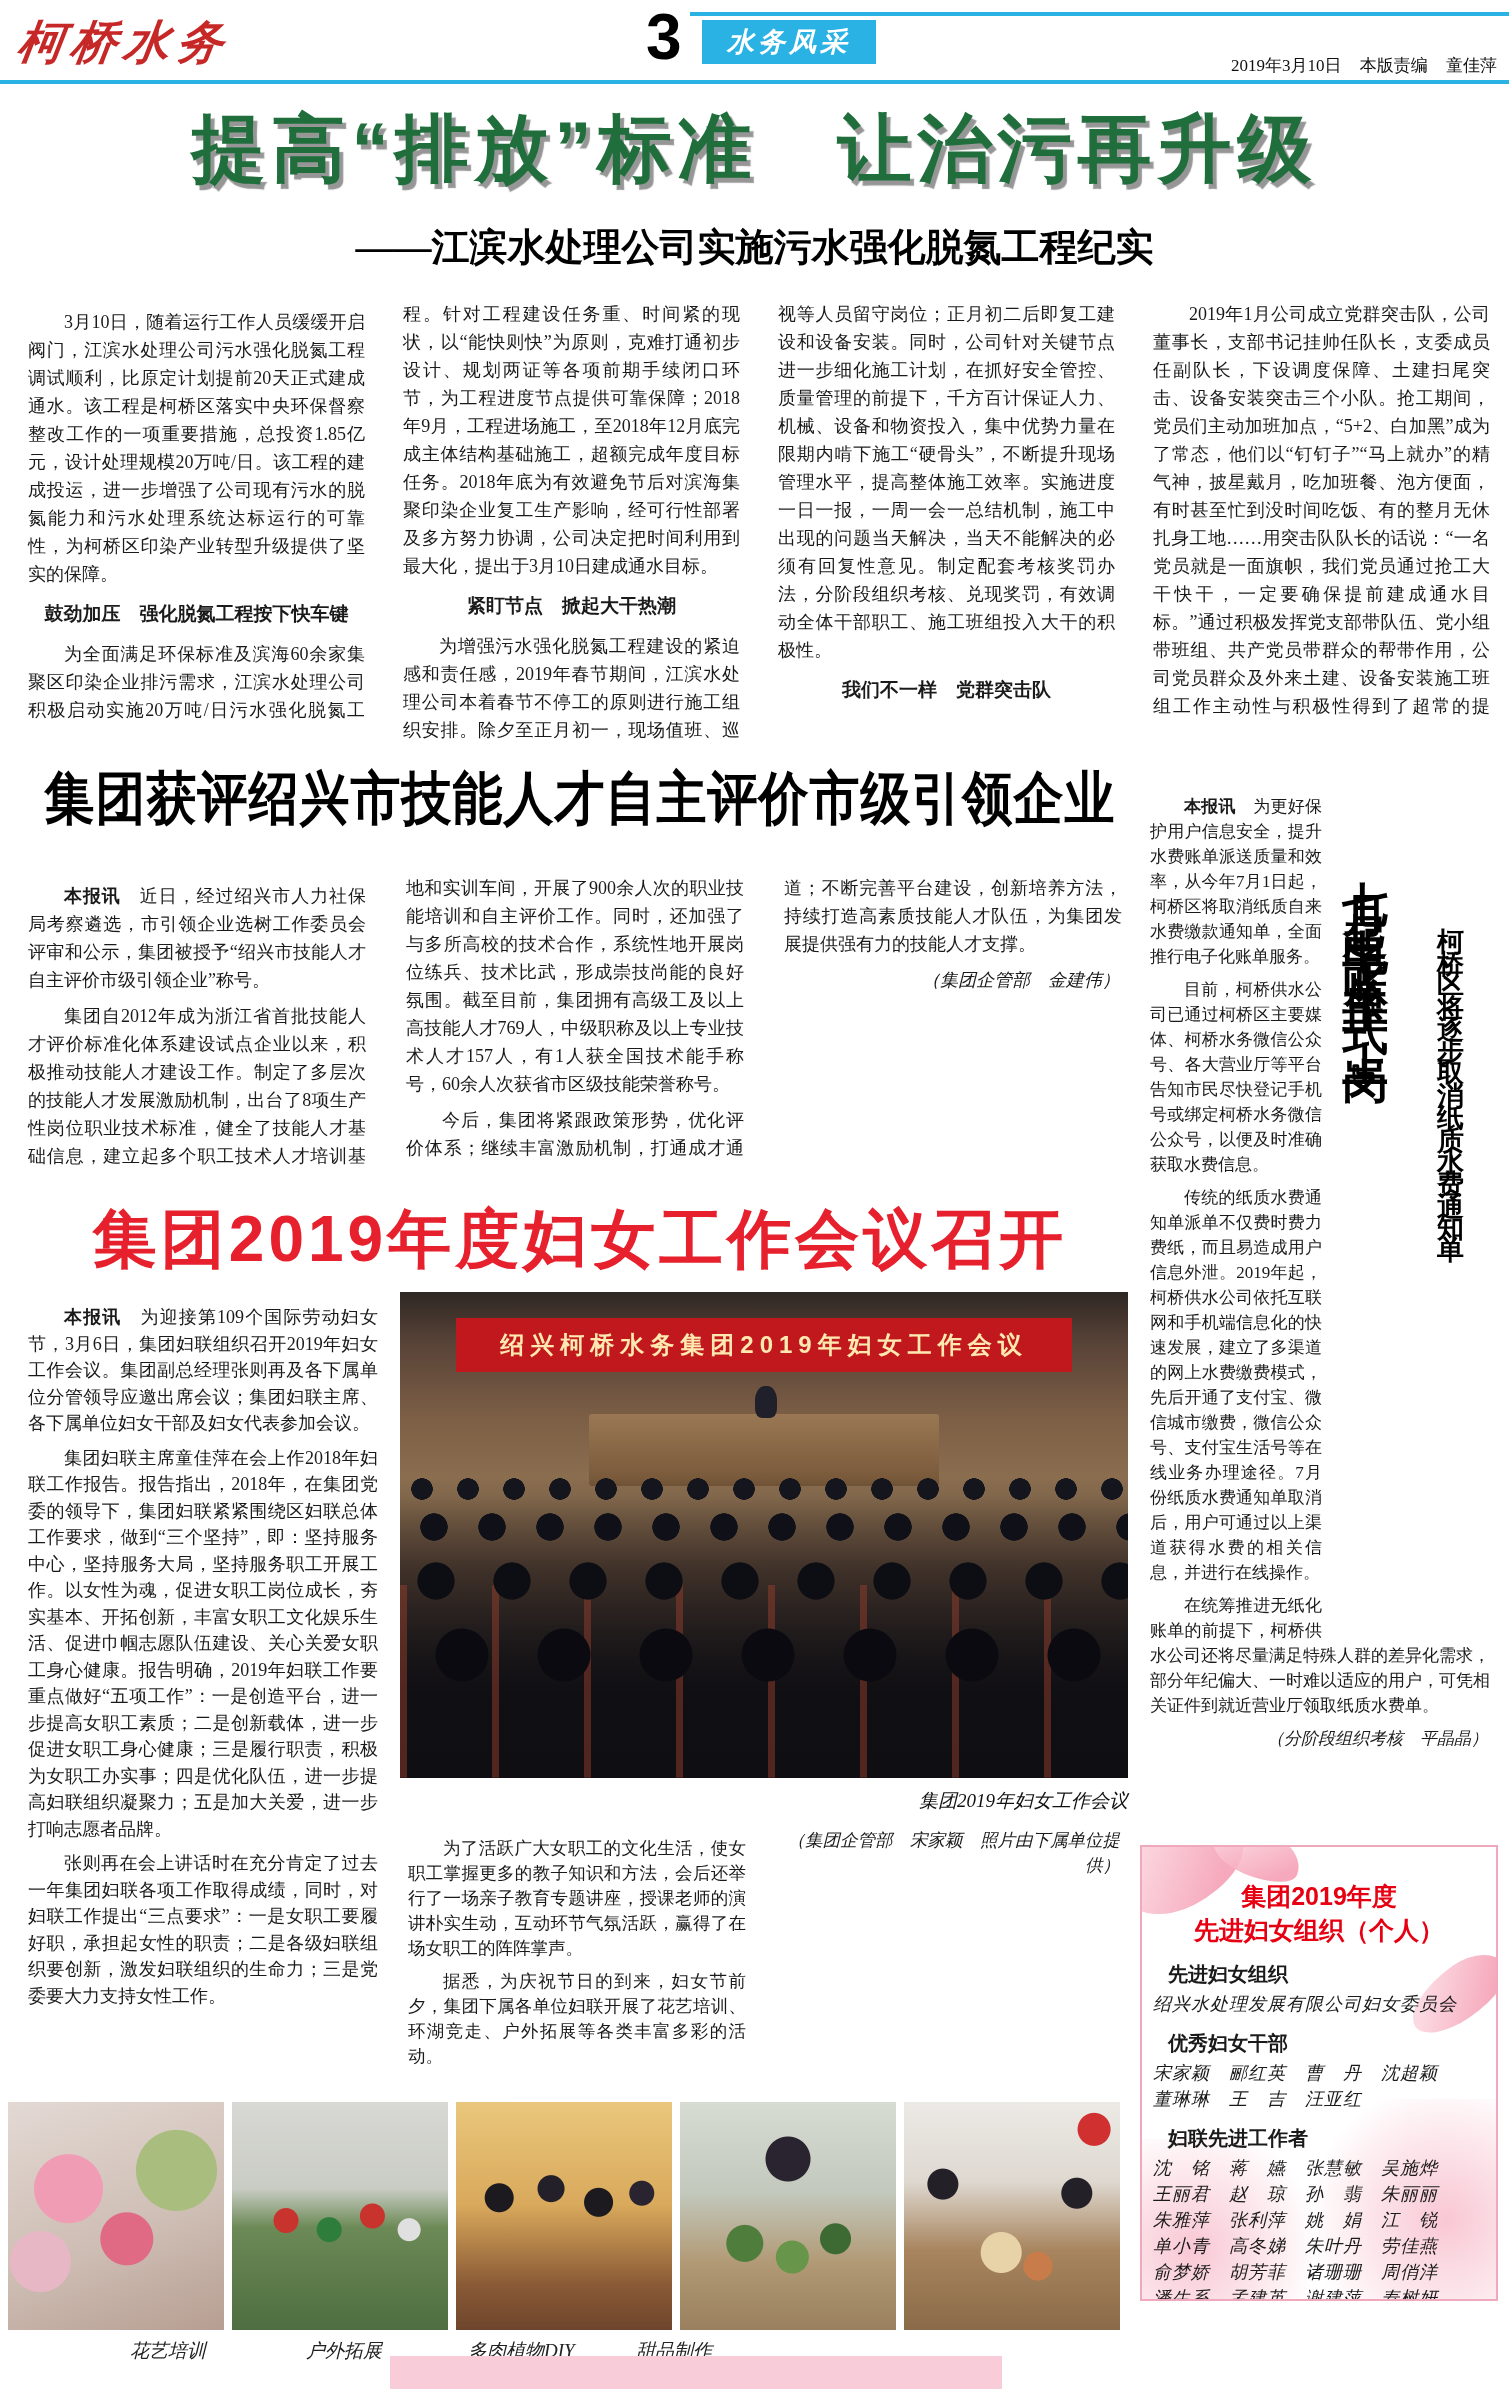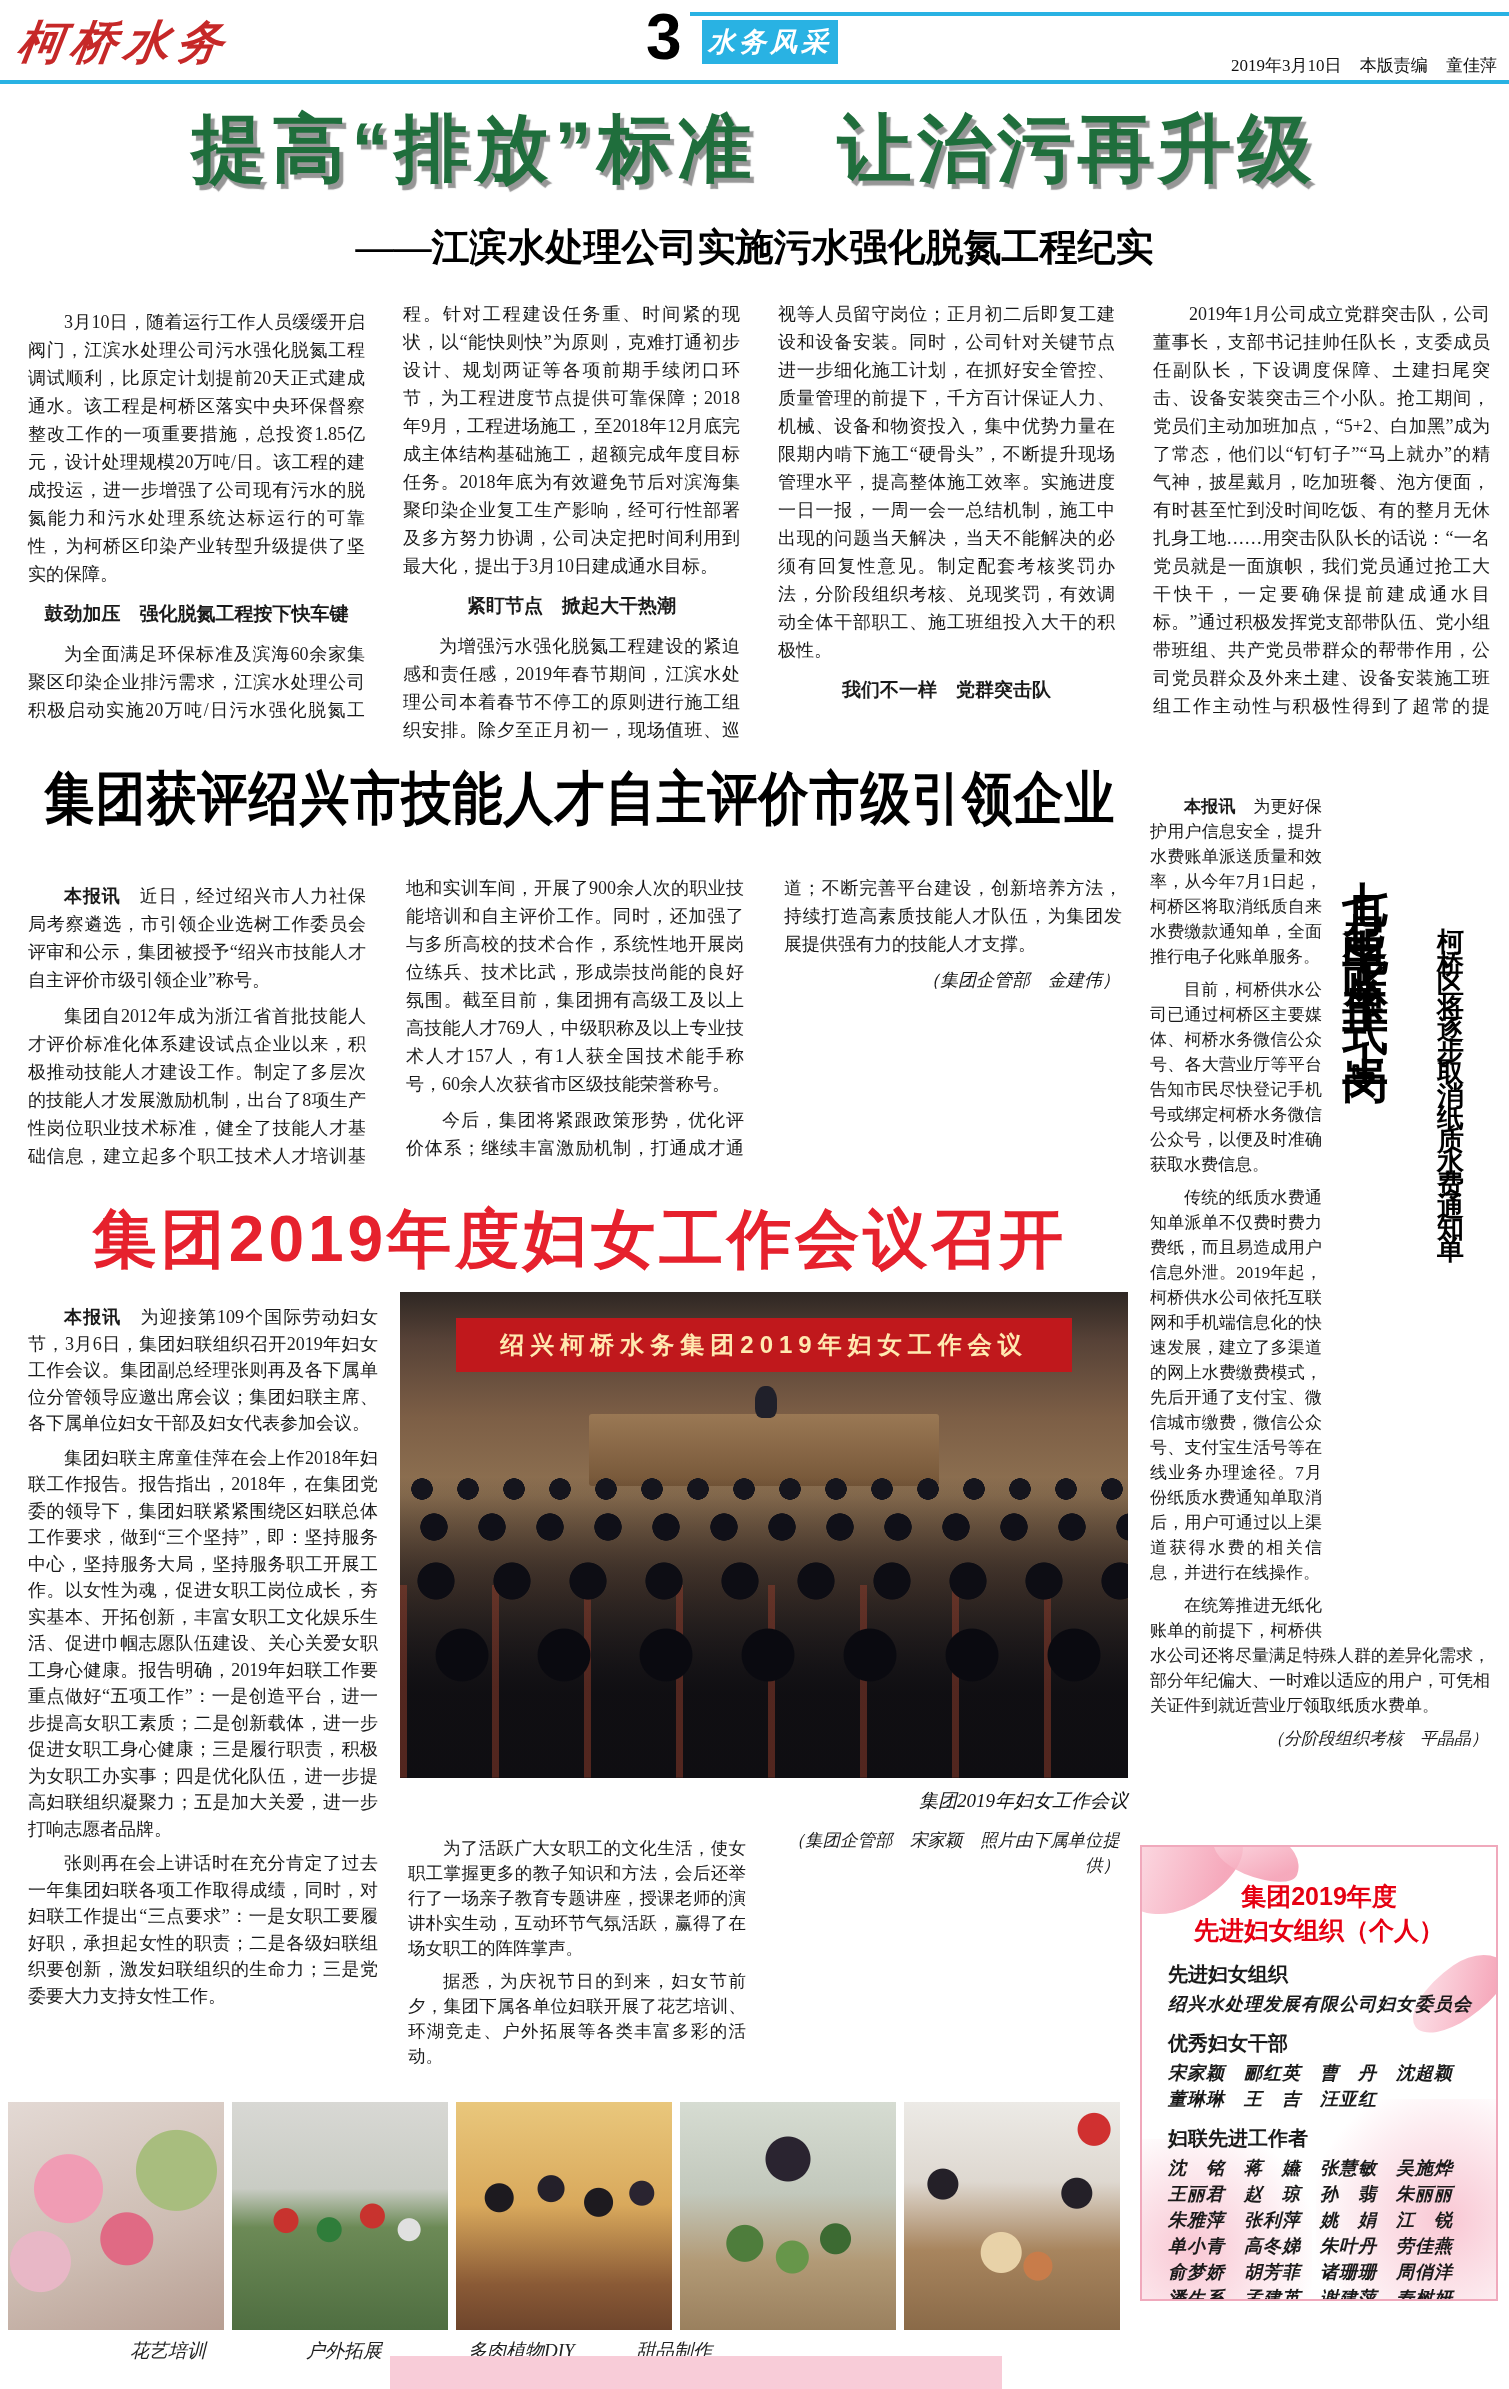--- a/index.html
+++ b/index.html
@@ -6,21 +6,21 @@
   .page{position:relative;width:1509px;height:2389px;background:#ffffff;overflow:hidden;
         font-family:"Liberation Serif","DejaVu Serif",serif;color:#1a1a1a;}
 
   
   .logo{position:absolute;left:18px;top:12px;font-size:46px;font-weight:bold;color:#c62828;
         font-style:italic;transform:skewX(-8deg);letter-spacing:7px;
         font-family:"DejaVu Serif","Liberation Serif",serif;}
   .topline-right{position:absolute;left:690px;top:12px;width:819px;height:4px;background:#29b2e3;}
   .page-num{position:absolute;left:646px;top:0px;font-size:64px;font-weight:900;color:#000;
         font-family:"Liberation Sans","DejaVu Sans",sans-serif;}
-  .section-box{position:absolute;left:702px;top:20px;width:136px;height:44px;background:#29b2e3;
+  .section-box{position:absolute;left:702px;top:20px;width:174px;height:44px;background:#29b2e3;
         color:#fff;font-size:27px;font-weight:bold;font-style:italic;text-align:center;line-height:44px;
         letter-spacing:4px;font-family:"Liberation Sans","DejaVu Sans",sans-serif;}
   .dateline{position:absolute;right:12px;top:54px;font-size:17px;color:#111;}
   .dateline span{margin-left:14px;}
   .header-rule{position:absolute;left:0;top:80px;width:1509px;height:4px;background:#29b2e3;}
 
   
   .a1-headline{position:absolute;left:0;top:100px;width:100%;text-align:center;
         font-family:"Liberation Sans","DejaVu Sans",sans-serif;font-weight:900;font-size:74px;
         color:#1f6e3c;letter-spacing:6px;text-shadow:4px 5px 1px rgba(45,45,45,.5);}
@@ -89,22 +89,22 @@
     background-size:46px 40px,58px 52px,76px 74px,102px 98px,100% 64%,100% 100%;
     background-position:0 0,6px 34px,0 80px,14px 146px,0 100%,0 0;}
 
   
   .award-box{position:absolute;left:1140px;top:1845px;width:354px;height:452px;
         border:2px solid #f0a9bc;background:#fff;overflow:hidden;}
   .award-title{margin:32px 8px 4px;text-align:center;color:#e60012;font-weight:900;font-size:25px;
         line-height:34px;font-family:"Liberation Sans","DejaVu Sans",sans-serif;position:relative;z-index:2;}
   .award-h{margin:14px 0 4px 26px;font-weight:bold;font-size:20px;position:relative;z-index:2;
         font-family:"Liberation Sans","DejaVu Sans",sans-serif;}
-  .award-org,.award-line{margin:2px 0 0 26px;font-size:18px;line-height:24px;font-style:italic;
-        letter-spacing:1px;position:relative;z-index:2;font-weight:bold;}
+  .award-org,.award-line{margin:2px 0 0 11px;font-size:18px;line-height:24px;font-style:italic;
+        letter-spacing:1px;position:relative;z-index:2;}
   .ribbon{position:absolute;background:linear-gradient(135deg,#fbd3dd 20%,#f49ab0 80%);
         border-radius:60% 40% 55% 45%/55% 60% 40% 45%;opacity:.85;z-index:1;}
   .r1{left:-28px;top:-30px;width:130px;height:90px;transform:rotate(-28deg);}
   .r2{left:70px;top:-16px;width:90px;height:46px;transform:rotate(22deg);}
   .r3{right:-18px;top:120px;width:110px;height:52px;transform:rotate(-35deg);}
   .bloom{position:absolute;z-index:0;
         background:radial-gradient(circle at 50% 50%,rgba(244,154,176,.55),rgba(249,205,216,.35) 55%,rgba(255,255,255,0) 78%);}
   .b1{left:-70px;bottom:-60px;width:240px;height:220px;}
   .b2{right:-80px;bottom:-40px;width:260px;height:240px;}
 

